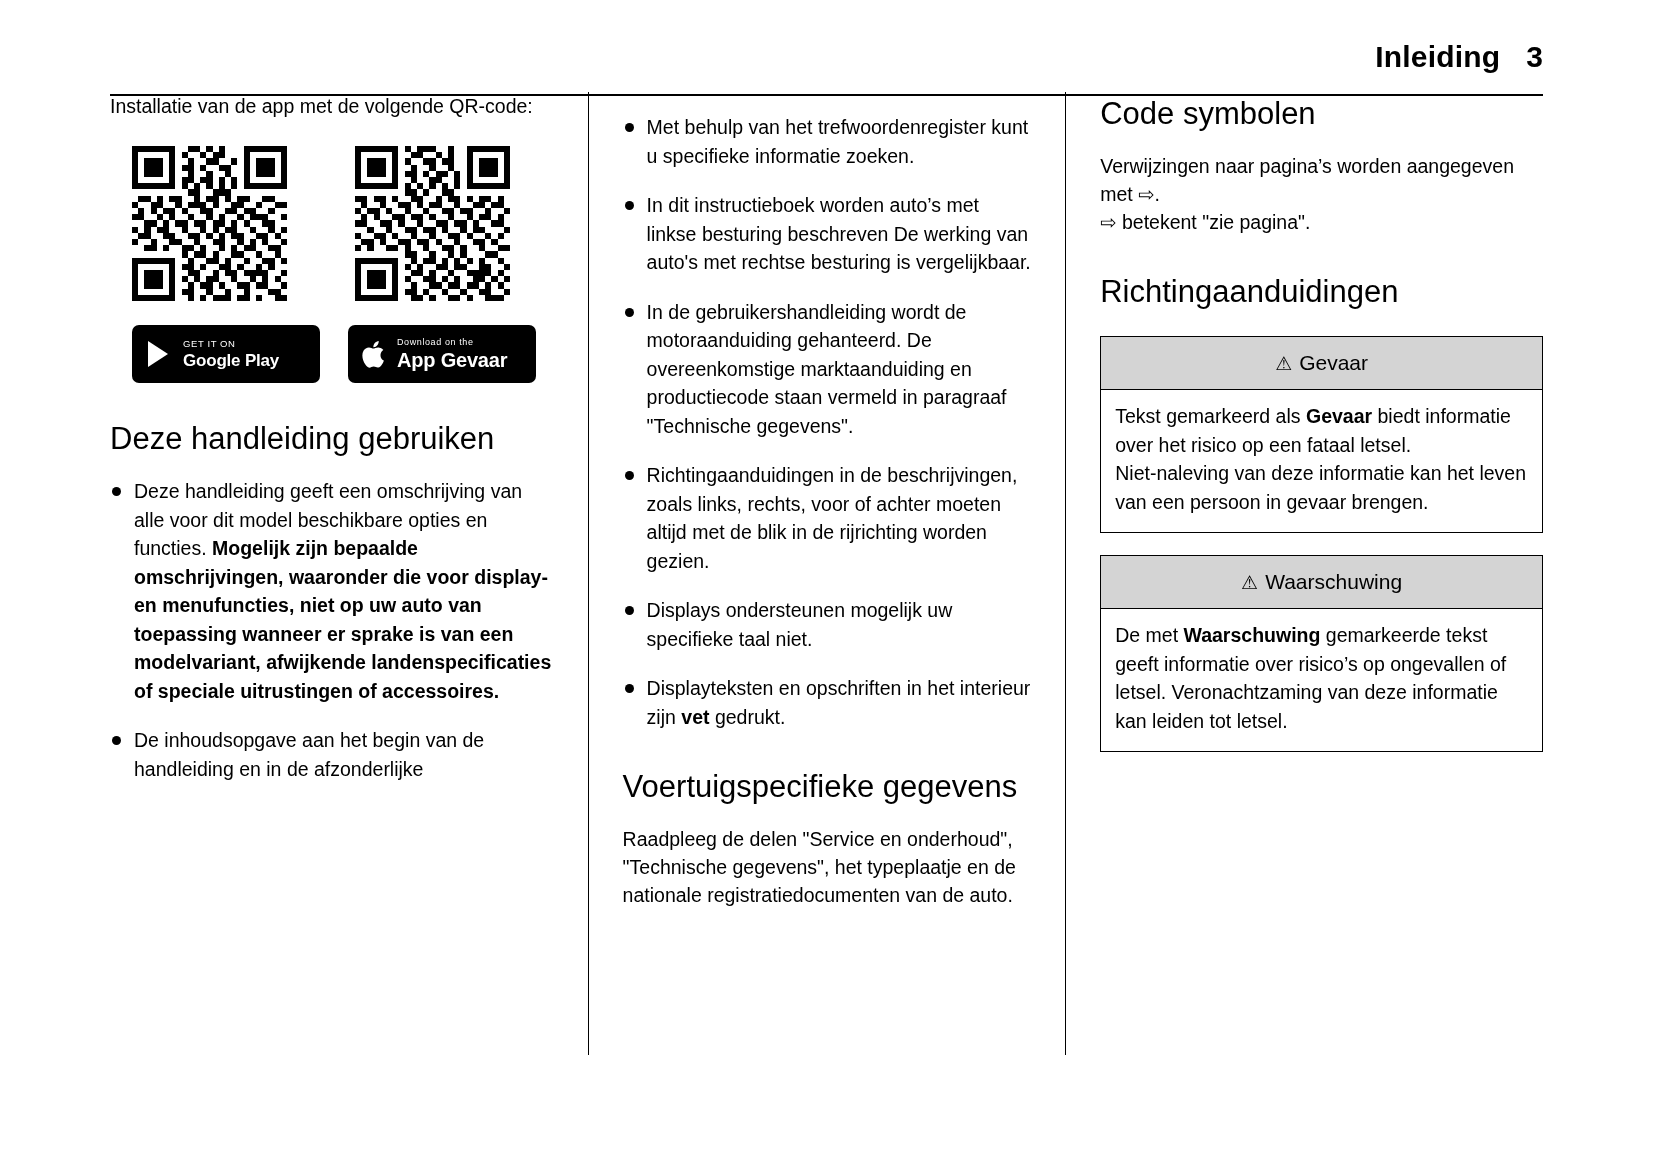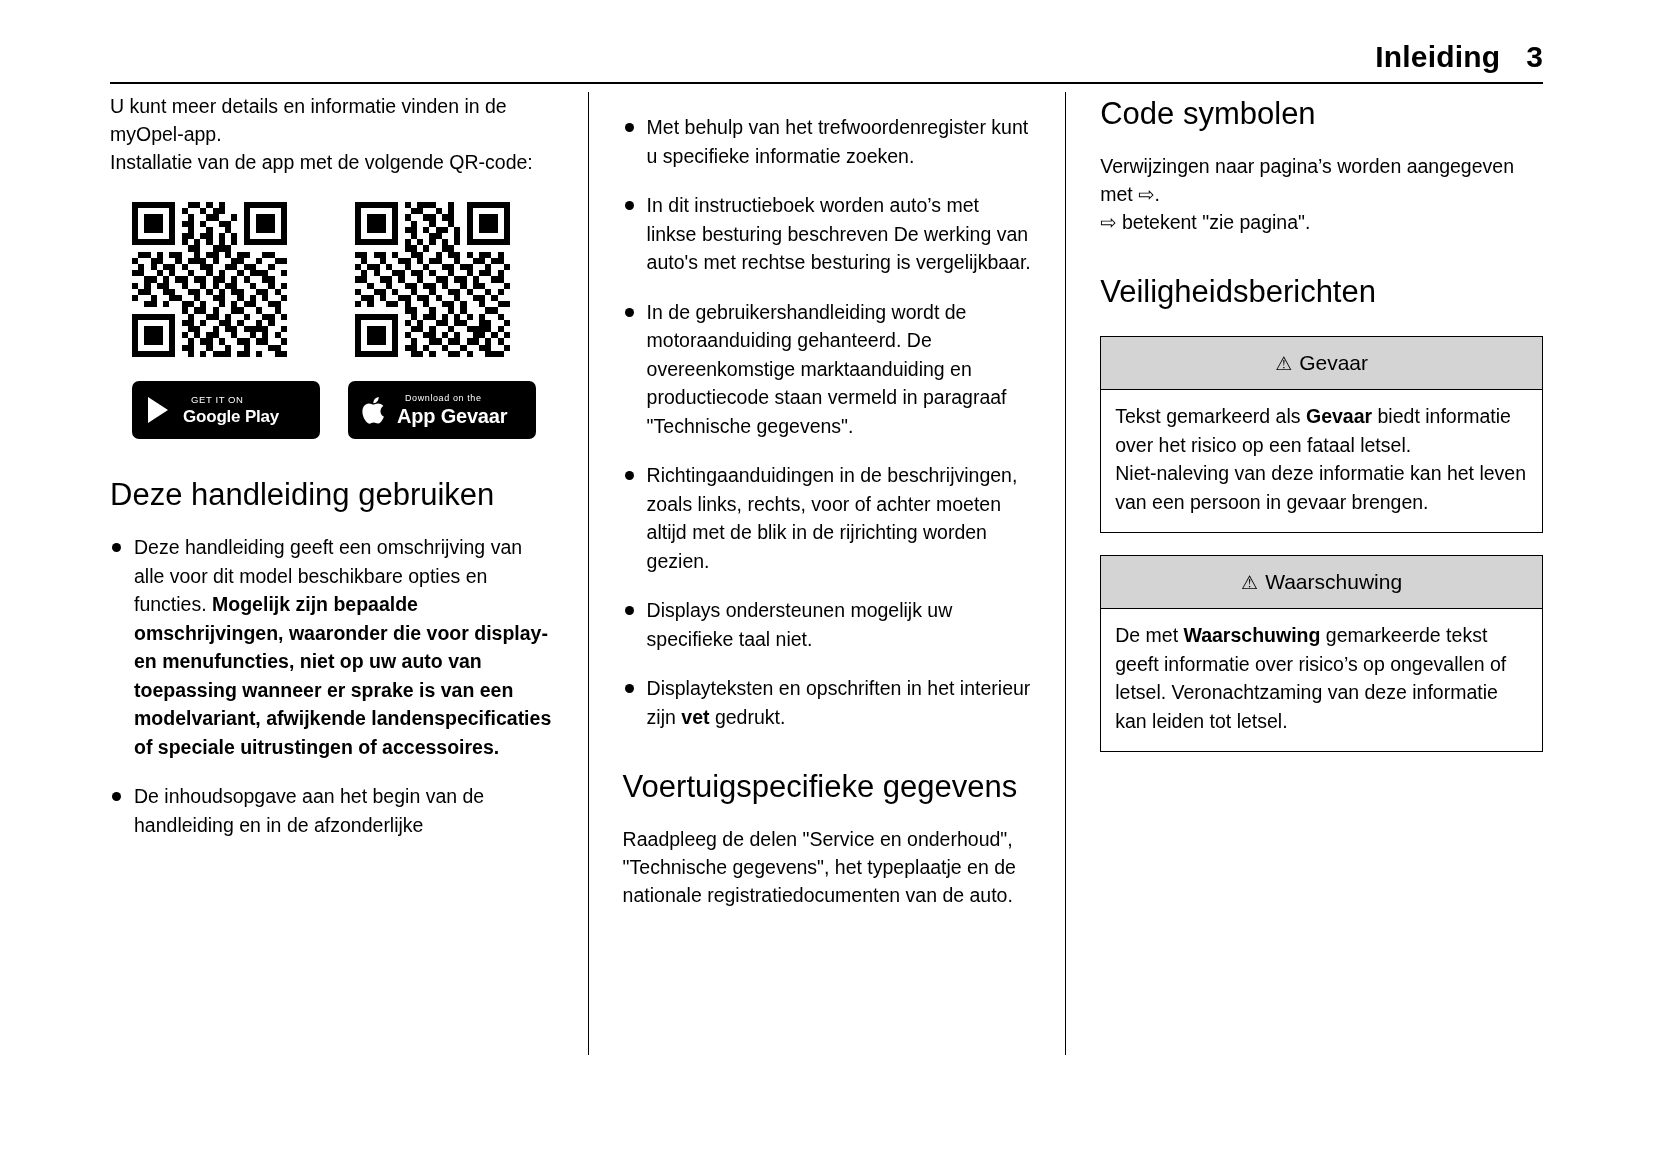--- a/index.html
+++ b/index.html
@@ -24,21 +24,21 @@
     top: 40px;
     left: 110px;
     right: 110px;
     height: 52px;
   }
   .header-inner {
     display: flex;
     justify-content: flex-end;
     align-items: baseline;
     gap: 26px;
-    padding-bottom: 8px;
+    padding-bottom: 20px;
   }
   .header-title {
     font-size: 30px;
     font-weight: bold;
     letter-spacing: 0.2px;
   }
   .header-page {
     font-size: 30px;
     font-weight: bold;
   }
@@ -146,21 +146,20 @@
     display: flex;
     flex-direction: column;
     justify-content: center;
     margin-left: 9px;
     line-height: 1;
   }
   .badge-small {
     font-size: 9.5px;
     letter-spacing: 0.6px;
     margin-bottom: 3px;
-    margin-left: 8px;
   }
   .badge-big {
     font-size: 17px;
     font-weight: bold;
     letter-spacing: -0.2px;
   }
   .badge-as .badge-small { font-size: 9px; }
   .badge-as .badge-big { font-size: 20px; }
 
   
@@ -192,21 +191,20 @@
     <div class="header-inner">
       <span class="header-title">Inleiding</span>
       <span class="header-page">3</span>
     </div>
     <div class="header-rule"></div>
   </div>
 
   <div class="columns">
 
     <div class="col col1">
-      <p class="body">U kunt meer details en informatie vinden in de myOpel-app.</p>
       <p class="body">Installatie van de app met de volgende QR-code:</p>
 
       <div class="qr-row">
         <svg class="qr" viewBox="0 0 25 25" shape-rendering="crispEdges">
           <rect width="25" height="25" fill="#fff"></rect>
           <g fill="#000">
             <rect x="0" y="0" width="7" height="1"></rect>
               <rect x="9" y="0" width="2" height="1"></rect>
               <rect x="12" y="0" width="1" height="1"></rect>
               <rect x="14" y="0" width="1" height="1"></rect>
@@ -654,21 +652,21 @@
 
       <h2 class="h2">Voertuigspecifieke gegevens</h2>
       <p class="body">Raadpleeg de delen "Service en onderhoud", "Technische gegevens", het typeplaatje en de nationale registratiedocumenten van de auto.</p>
     </div>
 
     <div class="col col3">
       <h2 class="h2 first">Code symbolen</h2>
       <p class="body">Verwijzingen naar pagina’s worden aangegeven met ⇨.</p>
       <p class="body">⇨ betekent "zie pagina".</p>
 
-      <h2 class="h2">Veiligheidsberichten</h2>
+      <h2 class="h2">Richtingaanduidingen</h2>
 
       <div class="notice">
         <div class="notice-head">
           <span class="warn-glyph">⚠</span><span>Gevaar</span>
         </div>
         <div class="notice-body">
           <span>Tekst gemarkeerd als </span><span class="bold">Gevaar</span><span> biedt informatie over het risico op een fataal letsel.</span><br>
           <span>Niet-naleving van deze informatie kan het leven van een persoon in gevaar brengen.</span>
         </div>
       </div>

